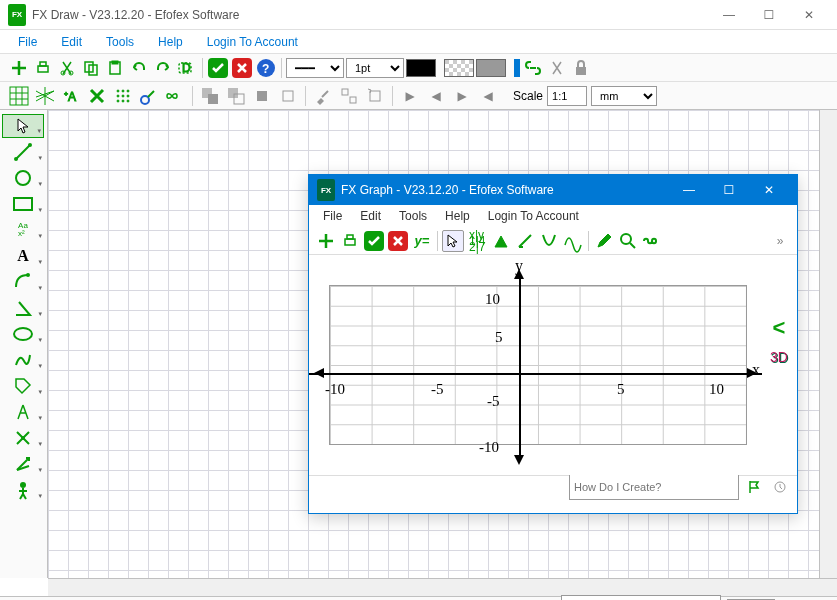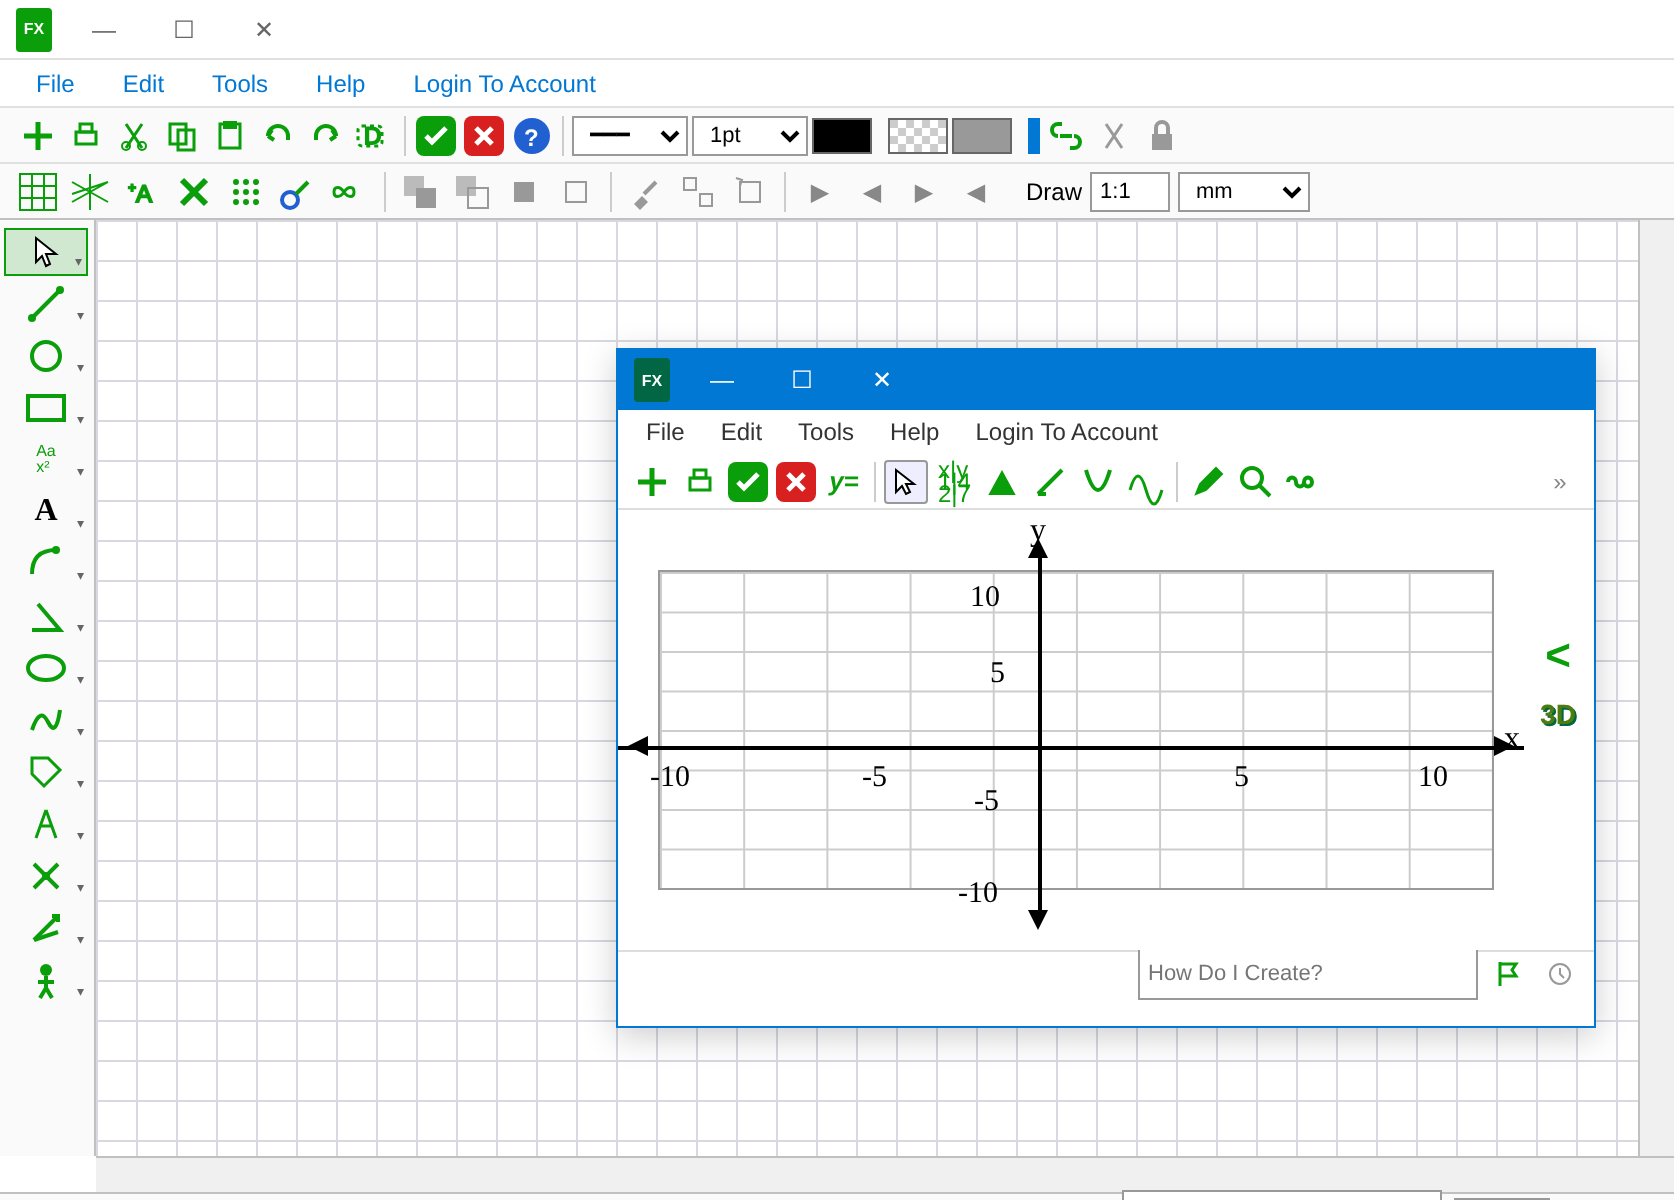--- a/index.html
+++ b/index.html
@@ -48,20 +48,21 @@
 .spinbox{width:48px;height:18px;border:1px solid #999;display:flex;align-items:center;padding:0 2px;font-size:11px}
 .fade{color:#888}
 .y-eq{color:#0a9e0a;font-weight:bold;font-size:13px;font-style:italic}
 .sidepanel{position:absolute;right:6px;top:60px;width:24px;display:flex;flex-direction:column;gap:8px;align-items:center}
 </style>
 </head>
 <body>
 
 <div class="titlebar">
   <div class="logo">FX</div>
+  <div class="title">FX Draw - V23.12.20 - Efofex Software</div>
   <div class="winbtns">
     <div class="winbtn">—</div>
     <div class="winbtn">☐</div>
     <div class="winbtn">✕</div>
   </div>
 </div>
 
 <div class="menubar">
   <div class="menuitem">File</div>
   <div class="menuitem">Edit</div>
@@ -252,21 +253,21 @@
         <rect x="4" y="4" width="10" height="10" fill="none" stroke="#999"></rect>
         <path d="M2 2l3 1-1 3" stroke="#999" fill="none"></path>
       </svg>
     </div>
   <div class="sep"></div>
   <div class="tbtn fade">▶</div>
   <div class="tbtn fade">◀</div>
   <div class="tbtn fade">▶</div>
   <div class="tbtn fade">◀</div>
   <div style="flex:0 0 6px"></div>
-  <span>Draw</span>
+  <span>Scale</span>
   <input class="combo" style="width: 40px;" value="1:1">
   <select class="combo" style="width:66px"><option>mm</option></select>
 </div>
 
 <div class="main">
   <div class="sidebar">
     <div class="sidebtn sel">
         <svg width="14" height="16">
           <path d="M2 1l0 12 3-3 2 5 2-1-2-5h5z" fill="#fff" stroke="#000"></path>
         </svg>
@@ -383,20 +384,21 @@
       <svg width="16" height="16">
         <circle cx="8" cy="8" r="6" fill="none" stroke="#999" stroke-width="1.5"></circle>
         <path d="M8 4v4l3 2" stroke="#999" fill="none"></path>
       </svg>
     </div>
 </div>
 
 <div class="child">
   <div class="child-title">
     <div class="logo" style="background:#064">FX</div>
+    <div class="title">FX Graph - V23.12.20 - Efofex Software</div>
     <div class="winbtn" style="color:#fff">—</div>
     <div class="winbtn" style="color:#fff">☐</div>
     <div class="winbtn" style="color:#fff">✕</div>
   </div>
   <div class="child-menu">
     <div class="menuitem">File</div>
     <div class="menuitem">Edit</div>
     <div class="menuitem">Tools</div>
     <div class="menuitem">Help</div>
     <div class="menuitem">Login To Account</div>
@@ -477,21 +479,21 @@
         <svg width="20" height="12">
           <path d="M2 6c0-3 4-3 4 0s4 3 4 0 4-3 4 0-4 3-4 0" fill="none" stroke="#0a9e0a" stroke-width="2"></path>
         </svg>
       </div>
     <div style="flex:1"></div>
     <div class="tbtn fade">»</div>
   </div>
   <div class="graph">
     <div class="sidepanel">
       <div style="color:#0a9e0a;font-size:22px;font-weight:bold">&lt;</div>
-      <div style="color:#4d7c0f;font-weight:bold;font-size:14px;text-shadow:1px 1px #064">3D</div>
+      <div style="color:#be185d;font-weight:normal;font-size:14px;text-shadow:1px 1px #064">3D</div>
     </div>
     <div class="graph-grid"></div>
     <div class="axis-h"></div>
     <div class="axis-v"></div>
     <div class="arrow" style="left:438px;top:113px;border-left:10px solid #000;border-top:5px solid transparent;border-bottom:5px solid transparent"></div>
     <div class="arrow" style="left:5px;top:113px;border-right:10px solid #000;border-top:5px solid transparent;border-bottom:5px solid transparent"></div>
     <div class="arrow" style="left:205px;top:14px;border-bottom:10px solid #000;border-left:5px solid transparent;border-right:5px solid transparent"></div>
     <div class="arrow" style="left:205px;top:200px;border-top:10px solid #000;border-left:5px solid transparent;border-right:5px solid transparent"></div>
 
     <div class="axlbl" style="left:206px;top:2px">y</div>

